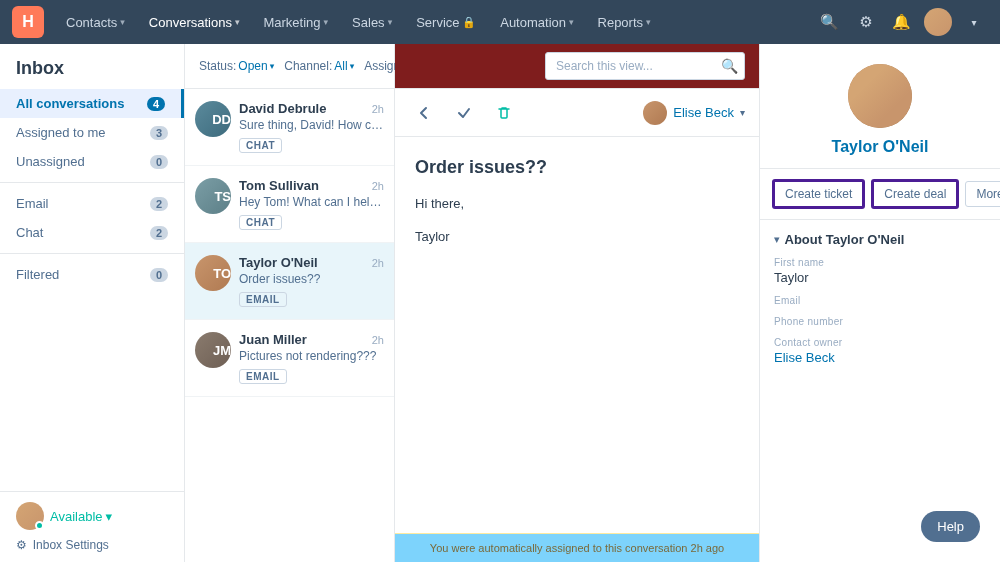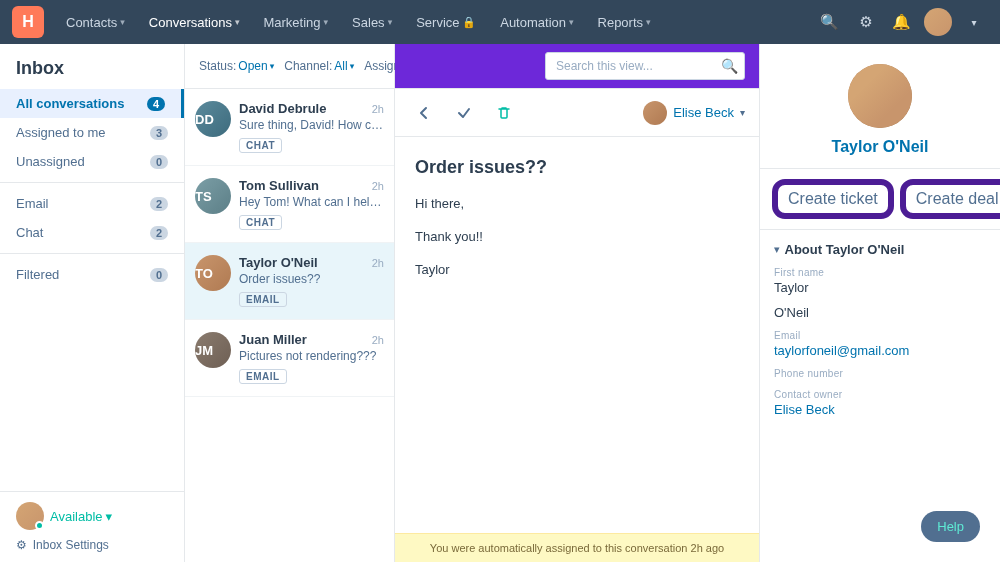--- a/index.html
+++ b/index.html
@@ -40,21 +40,21 @@
 
     
     .conv-list { width: 210px; background: white; border-right: 1px solid #e5e8eb; display: flex; flex-direction: column; flex-shrink: 0; }
     .filter-item { display: flex; gap: 2px; font-size: 12px; cursor: pointer; }
     .filter-label { color: #516f90; }
     .filter-value { color: #0073ae; font-weight: 500; display: flex; align-items: center; gap: 2px; }
     .filter-chevron { font-size: 9px; color: #0073ae; }
     .conv-items { flex: 1; overflow-y: auto; }
     .conv-item { padding: 12px 10px; border-bottom: 1px solid #f0f3f5; cursor: pointer; display: flex; gap: 8px; align-items: flex-start; }
     .conv-item.active { background: #e8f5fa; }
-    .conv-avatar { width: 36px; height: 36px; border-radius: 50%; flex-shrink: 0; overflow: hidden; background: #d4e6f1; display: flex; align-items: center; justify-content: flex-start; }
+    .conv-avatar { width: 36px; height: 36px; border-radius: 50%; flex-shrink: 0; overflow: hidden; background: #d4e6f1; display: flex; align-items: center; justify-content: flex-end; }
     .conv-avatar-1 { background: linear-gradient(135deg, #5b8a9c, #3d6b7d); }
     .conv-avatar-2 { background: linear-gradient(135deg, #7b9ea6, #5c7f87); }
     .conv-avatar-3 { background: linear-gradient(135deg, #c8956c, #b07a52); }
     .conv-avatar-4 { background: linear-gradient(135deg, #8a7b6e, #6e5f54); }
     .conv-avatar-text { color: white; font-size: 13px; font-weight: 600; }
     .conv-body { flex: 1; min-width: 0; }
     .conv-header { display: flex; justify-content: space-between; align-items: center; margin-bottom: 2px; }
     .conv-name { font-weight: 600; color: #2d3e50; font-size: 13px; white-space: nowrap; overflow: hidden; text-overflow: ellipsis; }
     .conv-time { font-size: 11px; color: #99acc2; flex-shrink: 0; }
     .conv-preview { font-size: 12px; color: #516f90; white-space: nowrap; overflow: hidden; text-overflow: ellipsis; margin-bottom: 5px; }
@@ -70,30 +70,30 @@
     .assignee-name { color: #0073ae; font-size: 13px; }
     .assignee-chevron { color: #516f90; font-size: 10px; }
 
     .conv-content { flex: 1; overflow-y: auto; padding: 20px; }
     .conv-subject { font-size: 18px; font-weight: 700; color: #2d3e50; margin-bottom: 16px; }
     .conv-message { color: #2d3e50; font-size: 13px; line-height: 1.6; }
     .conv-message p { margin-bottom: 12px; }
 
     .conv-footer { border-top: 1px solid #e5e8eb; padding: 10px 14px; }
     .reply-btn { display: flex; align-items: center; gap: 6px; color: #516f90; cursor: pointer; font-size: 13px; font-weight: 500; }
-    .conv-auto-note { background: #fef9c3; padding: 8px 14px; font-size: 11px; color: #7a6a3a; text-align: center; border-top: 1px solid #fdeaa0; }
+    .conv-auto-note { background: #7dd3fc; padding: 8px 14px; font-size: 11px; color: #7a6a3a; text-align: center; border-top: 1px solid #fdeaa0; }
 
     
     .right-panel { width: 240px; background: white; flex-shrink: 0; overflow-y: auto; }
     .contact-header { padding: 20px 16px 12px; text-align: center; border-bottom: 1px solid #e5e8eb; }
     .contact-avatar { width: 64px; height: 64px; border-radius: 50%; background: linear-gradient(135deg, #c8956c, #a07040); margin: 0 auto 10px; overflow: hidden; display: flex; align-items: center; justify-content: center; }
     .contact-avatar-inner { width: 100%; height: 100%; background: linear-gradient(135deg, #d4a574 30%, #c8956c 70%); border-radius: 50%; }
     .contact-name { font-size: 16px; font-weight: 700; color: #0073ae; }
     .contact-actions { padding: 10px 12px; border-bottom: 1px solid #e5e8eb; display: flex; gap: 6px; align-items: center; }
-    .action-btn { border: 6px solid #4c1d95; background: white; border-radius: 13px; padding: 5px 10px; font-size: 16px; color: #516f90; cursor: pointer; white-space: nowrap; }
+    .action-btn { border: 3px solid #4c1d95; background: white; border-radius: 3px; padding: 5px 10px; font-size: 12px; color: #516f90; cursor: pointer; white-space: nowrap; }
     .action-more-btn { border: 1px solid #cbd6e2; background: white; border-radius: 3px; padding: 5px 10px; font-size: 12px; color: #516f90; cursor: pointer; display: flex; align-items: center; gap: 3px; }
     .contact-section { padding: 12px 14px; }
     .section-header { display: flex; align-items: center; gap: 5px; margin-bottom: 10px; cursor: pointer; }
     .section-chevron { color: #516f90; font-size: 11px; }
     .section-title { font-size: 13px; font-weight: 700; color: #2d3e50; }
     .field-group { margin-bottom: 10px; }
     .field-label { font-size: 10px; color: #99acc2; margin-bottom: 2px; letter-spacing: 0.3px; }
     .field-value { font-size: 13px; color: #2d3e50; }
     .field-value.link { color: #0073ae; }
 
@@ -104,21 +104,21 @@
     .search-icon-btn { position: absolute; right: 6px; top: 50%; transform: translateY(-50%); color: #99acc2; font-size: 14px; cursor: pointer; }
 
     .conv-filters-bar { background: white; padding: 8px 14px; border-bottom: 1px solid #e5e8eb; display: flex; align-items: center; gap: 10px; }
 
     
     ::-webkit-scrollbar { width: 4px; }
     ::-webkit-scrollbar-track { background: transparent; }
     ::-webkit-scrollbar-thumb { background: #cbd6e2; border-radius: 2px; }
 
     
-    .help-btn { position: fixed; bottom: 20px; right: 20px; background: #516f90; color: #5eead4; border-radius: 20px; padding: 8px 16px; font-size: 13px; cursor: pointer; font-weight: 500; }
+    .help-btn { position: fixed; bottom: 20px; right: 20px; background: #516f90; color: #ffffff; border-radius: 20px; padding: 8px 16px; font-size: 13px; cursor: pointer; font-weight: 500; }
   </style>
 </head>
 <body>
 
 <nav class="top-nav">
   <div class="nav-logo">H</div>
   <div class="nav-item">
     <span>Contacts</span>
     <span class="nav-chevron">▾</span>
   </div>
@@ -297,21 +297,21 @@
           <div class="conv-preview">Pictures not rendering???</div>
           <span class="conv-tag">EMAIL</span>
         </div>
       </div>
 
     </div>
   </section>
 
   <main class="conv-main">
 
-    <div style="padding: 8px 14px; border-bottom: 1px solid #e5e8eb; display: flex; align-items: center; background: #6d28d9;">
+    <div style="padding: 8px 14px; border-bottom: 1px solid #e5e8eb; display: flex; align-items: center; background: #7f1d1d;">
       <div class="search-bar">
         <input type="text" class="search-input" placeholder="Search this view..." style="">
         <span class="search-icon-btn">🔍</span>
       </div>
     </div>
 
     <div class="conv-toolbar">
       <div class="toolbar-btn">
         <svg width="16" height="16" viewBox="0 0 16 16" fill="none" xmlns="http://www.w3.org/2000/svg">
           <path d="M10 3L5 8L10 13" stroke="#516f90" stroke-width="2" stroke-linecap="round" stroke-linejoin="round"></path>
@@ -332,21 +332,20 @@
         <div class="assignee-avatar"></div>
         <span class="assignee-name">Elise Beck</span>
         <span class="assignee-chevron">▾</span>
       </div>
     </div>
 
     <div class="conv-content">
       <h2 class="conv-subject">Order issues??</h2>
       <div class="conv-message">
         <p>Hi there,</p>
-        <p>Thank you!!</p>
         <p>Taylor</p>
       </div>
     </div>
 
     <div class="conv-auto-note">You were automatically assigned to this conversation 2h ago</div>
   </main>
 
   <aside class="right-panel">
     <div class="contact-header">
       <div class="contact-avatar">
@@ -369,26 +368,24 @@
         <span class="section-chevron">▾</span>
         <span class="section-title">About Taylor O'Neil</span>
       </div>
 
       <div class="field-group">
         <div class="field-label">First name</div>
         <div class="field-value">Taylor</div>
       </div>
 
       <div class="field-group">
-        <div class="field-value">O'Neil</div>
       </div>
 
       <div class="field-group">
         <div class="field-label">Email</div>
-        <div class="field-value link">taylorfoneil@gmail.com</div>
       </div>
 
       <div class="field-group">
         <div class="field-label">Phone number</div>
         <div class="field-value"></div>
       </div>
 
       <div class="field-group">
         <div class="field-label">Contact owner</div>
         <div class="field-value link">Elise Beck</div>

